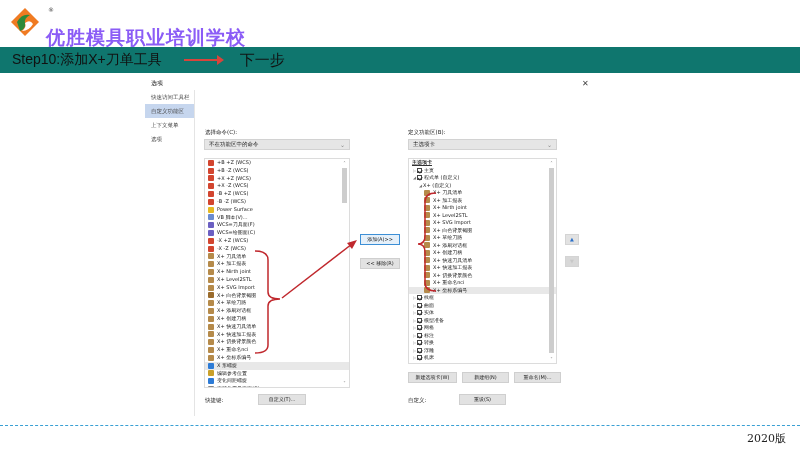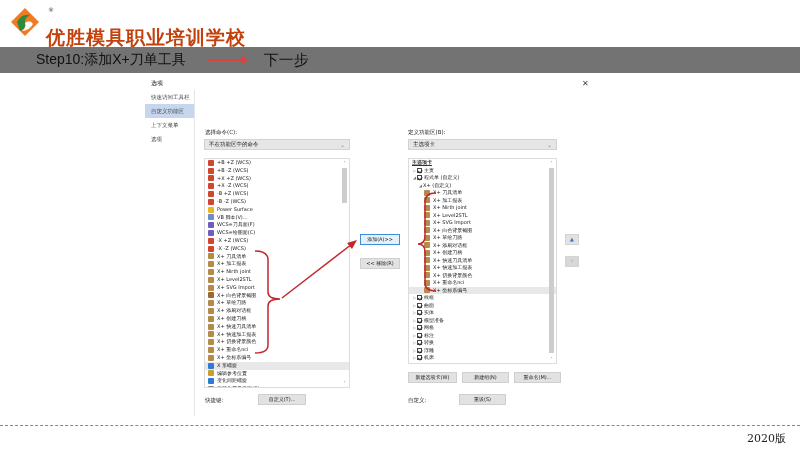--- a/index.html
+++ b/index.html
@@ -1,22 +1,22 @@
 <!DOCTYPE html>
 <html><head>
 <meta charset="utf-8">
 <style>
   * { box-sizing: border-box; margin: 0; padding: 0; }
   body { width: 800px; height: 450px; background: #ffffff; position: relative; overflow: hidden; font-family: "DejaVu Sans", sans-serif; }
   .logo-area { position: absolute; left: 8px; top: 4px; height: 36px; display: flex; align-items: center; }
   .logo-mark { width: 34px; height: 34px; position: relative; }
-  .logo-title { font-family: "DejaVu Sans", sans-serif; font-weight: bold; font-size: 19px; color: #c2410c; letter-spacing: 1px; line-height: 20px; margin-top: 30px; }
+  .logo-title { font-family: "DejaVu Sans", sans-serif; font-weight: bold; font-size: 19px; color: #8b5cf6; letter-spacing: 1px; line-height: 20px; margin-top: 30px; }
   .logo-sub { font-size: 6.5px; color: #666; letter-spacing: 1.3px; margin-top: 1px; }
   .reg { position: absolute; left: 40px; top: 2px; font-size: 6px; color: #444; }
-  .banner { position: absolute; left: 0; top: 47px; width: 800px; height: 26px; background: #737373; display: flex; align-items: center; padding-left: 24px; }
+  .banner { position: absolute; left: 0; top: 47px; width: 800px; height: 26px; background: #0f766e; display: flex; align-items: center; }
   .banner .step { font-family: "Liberation Sans", sans-serif; font-size: 14px; color: #111; margin-left: 12px; }
   .banner .arrow { margin-left: 22px; width: 38px; height: 2px; background: #d9443c; position: relative; }
   .banner .arrow::after { content: ""; position: absolute; right: -2px; top: -4px; border-left: 7px solid #d9443c; border-top: 5px solid transparent; border-bottom: 5px solid transparent; }
   .banner .next { font-size: 15px; color: #111; margin-left: 18px; }
 
   .dialog { position: absolute; left: 145px; top: 76px; width: 452px; height: 340px; background: #fff; font-size: 5.5px; color: #333; }
   .dlg-title { position: absolute; left: 6px; top: 3px; font-size: 6px; color: #222; }
   .dlg-close { position: absolute; left: 437px; top: 3px; font-size: 8px; color: #444; cursor: pointer; }
   .nav { position: absolute; left: 0; top: 14px; width: 50px; height: 326px; border-right: 1px solid #e4e4e4; }
   .nav-item { height: 14px; line-height: 14px; padding-left: 6px; font-size: 5.5px; color: #444; }

